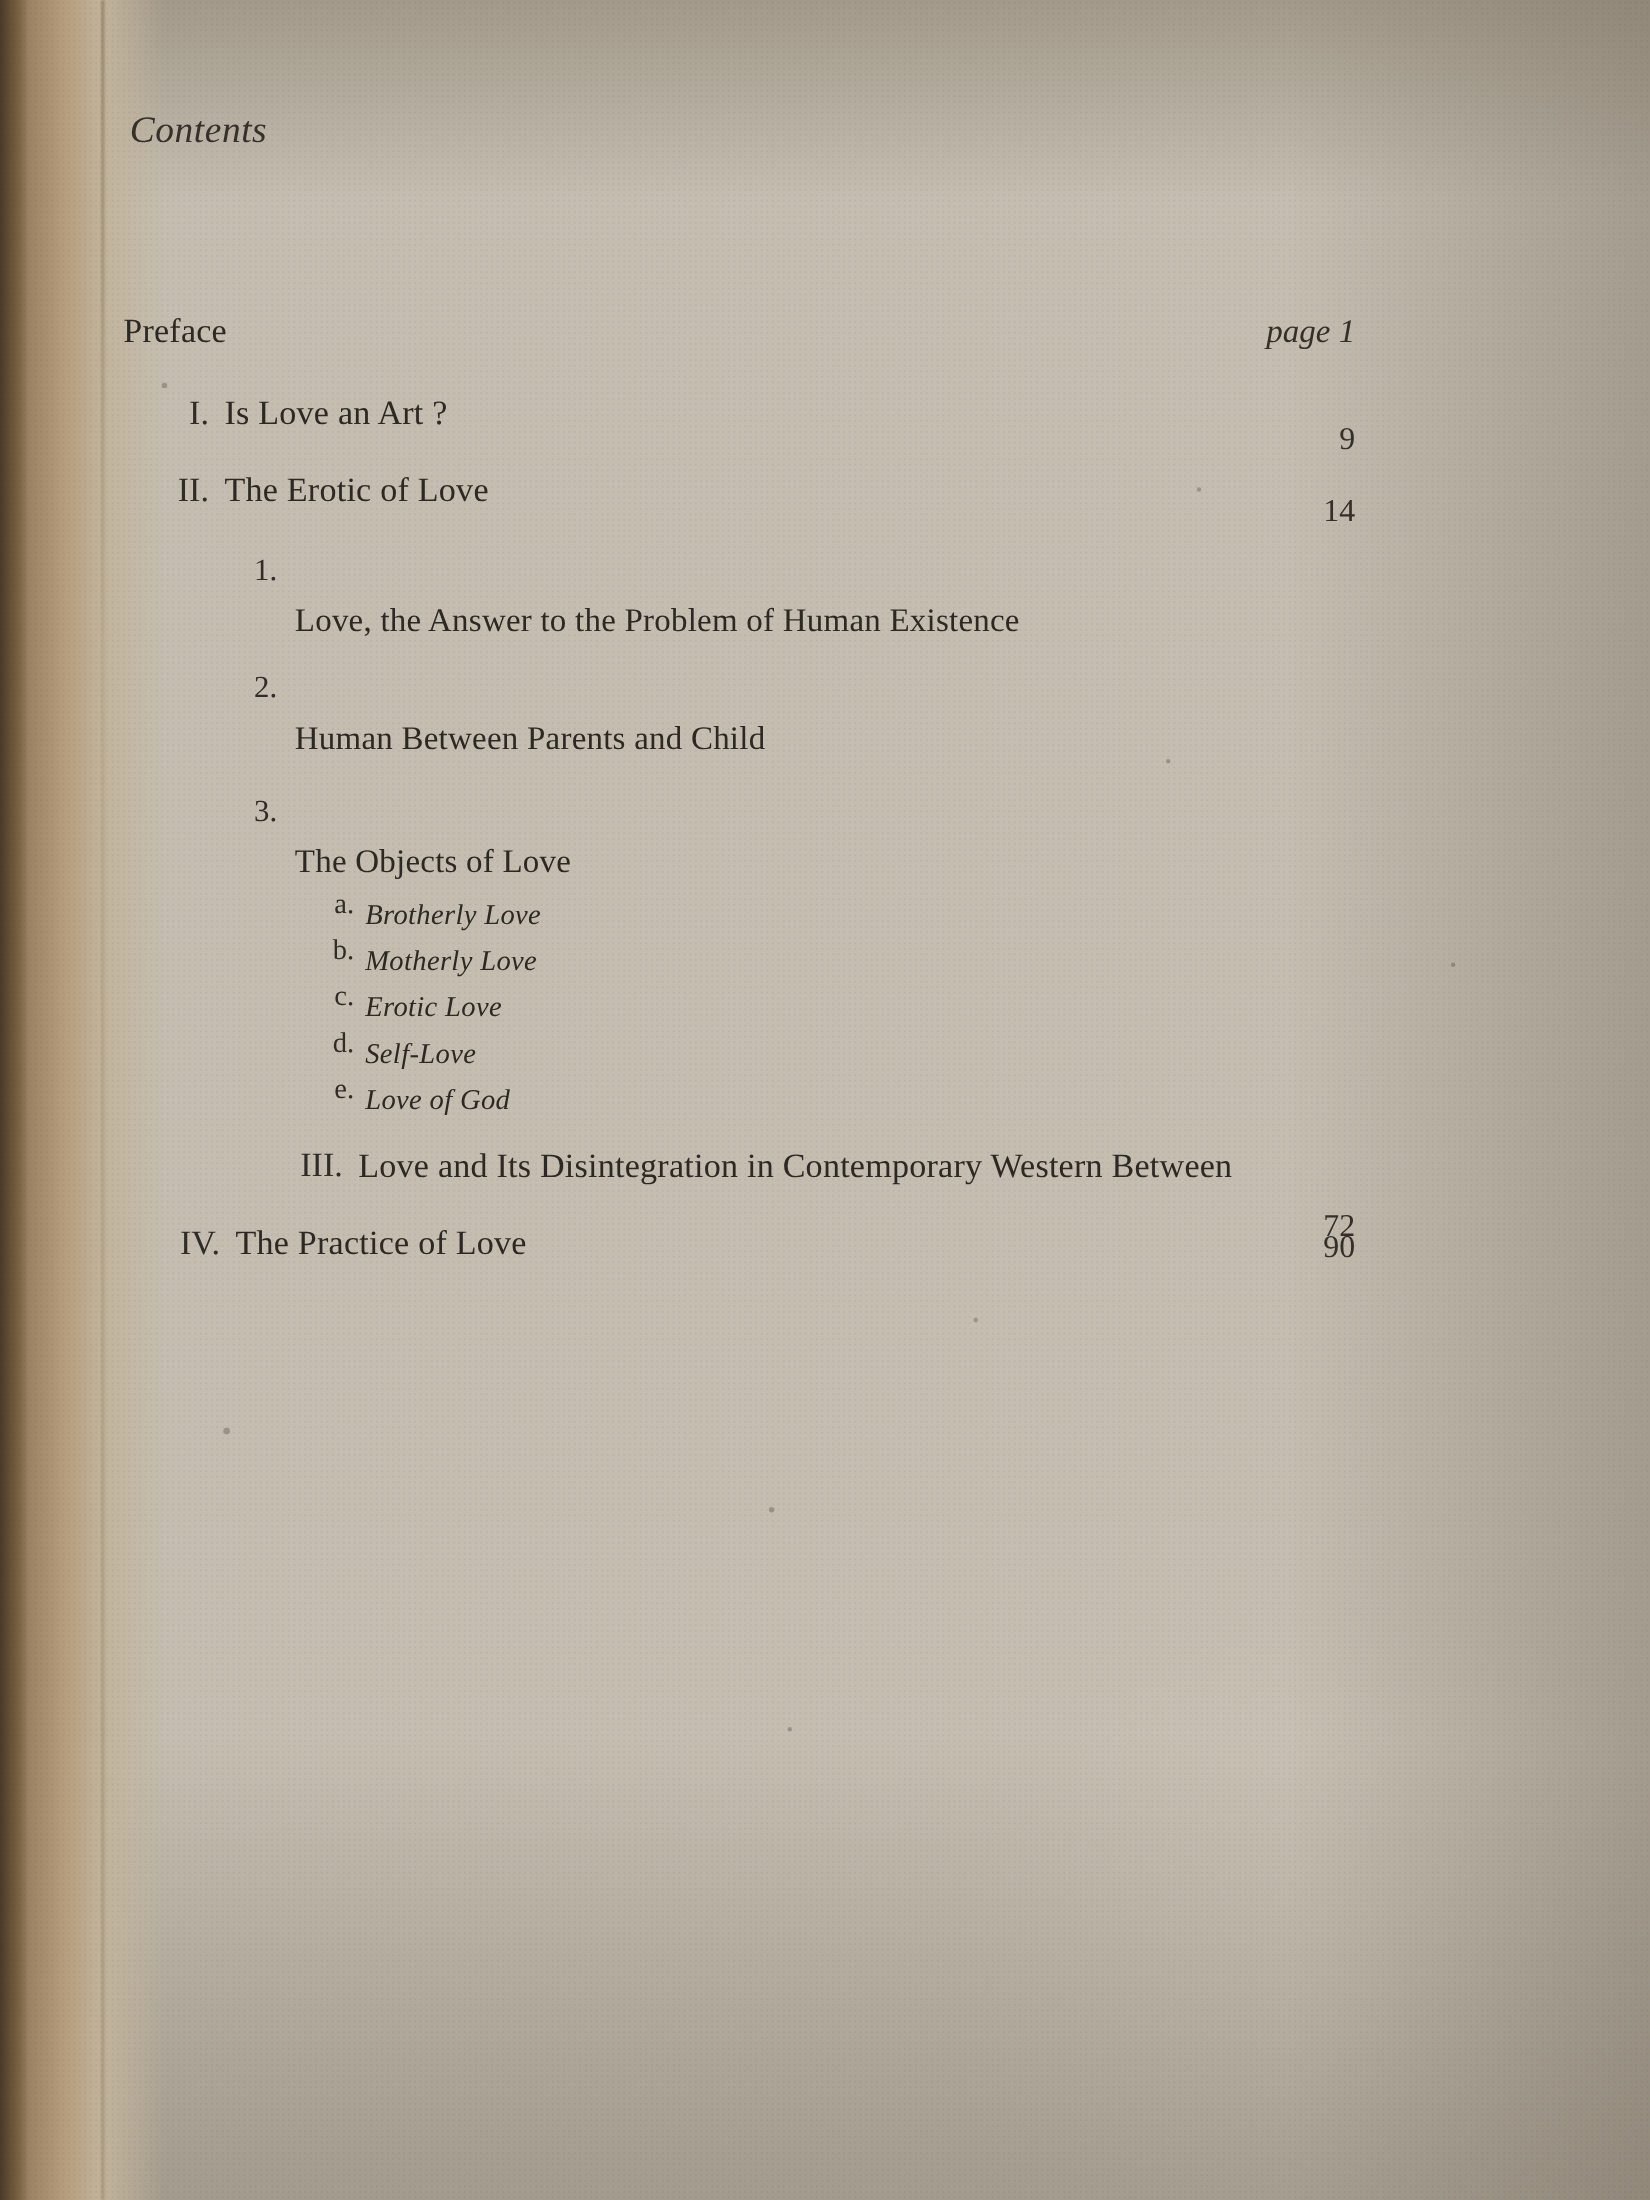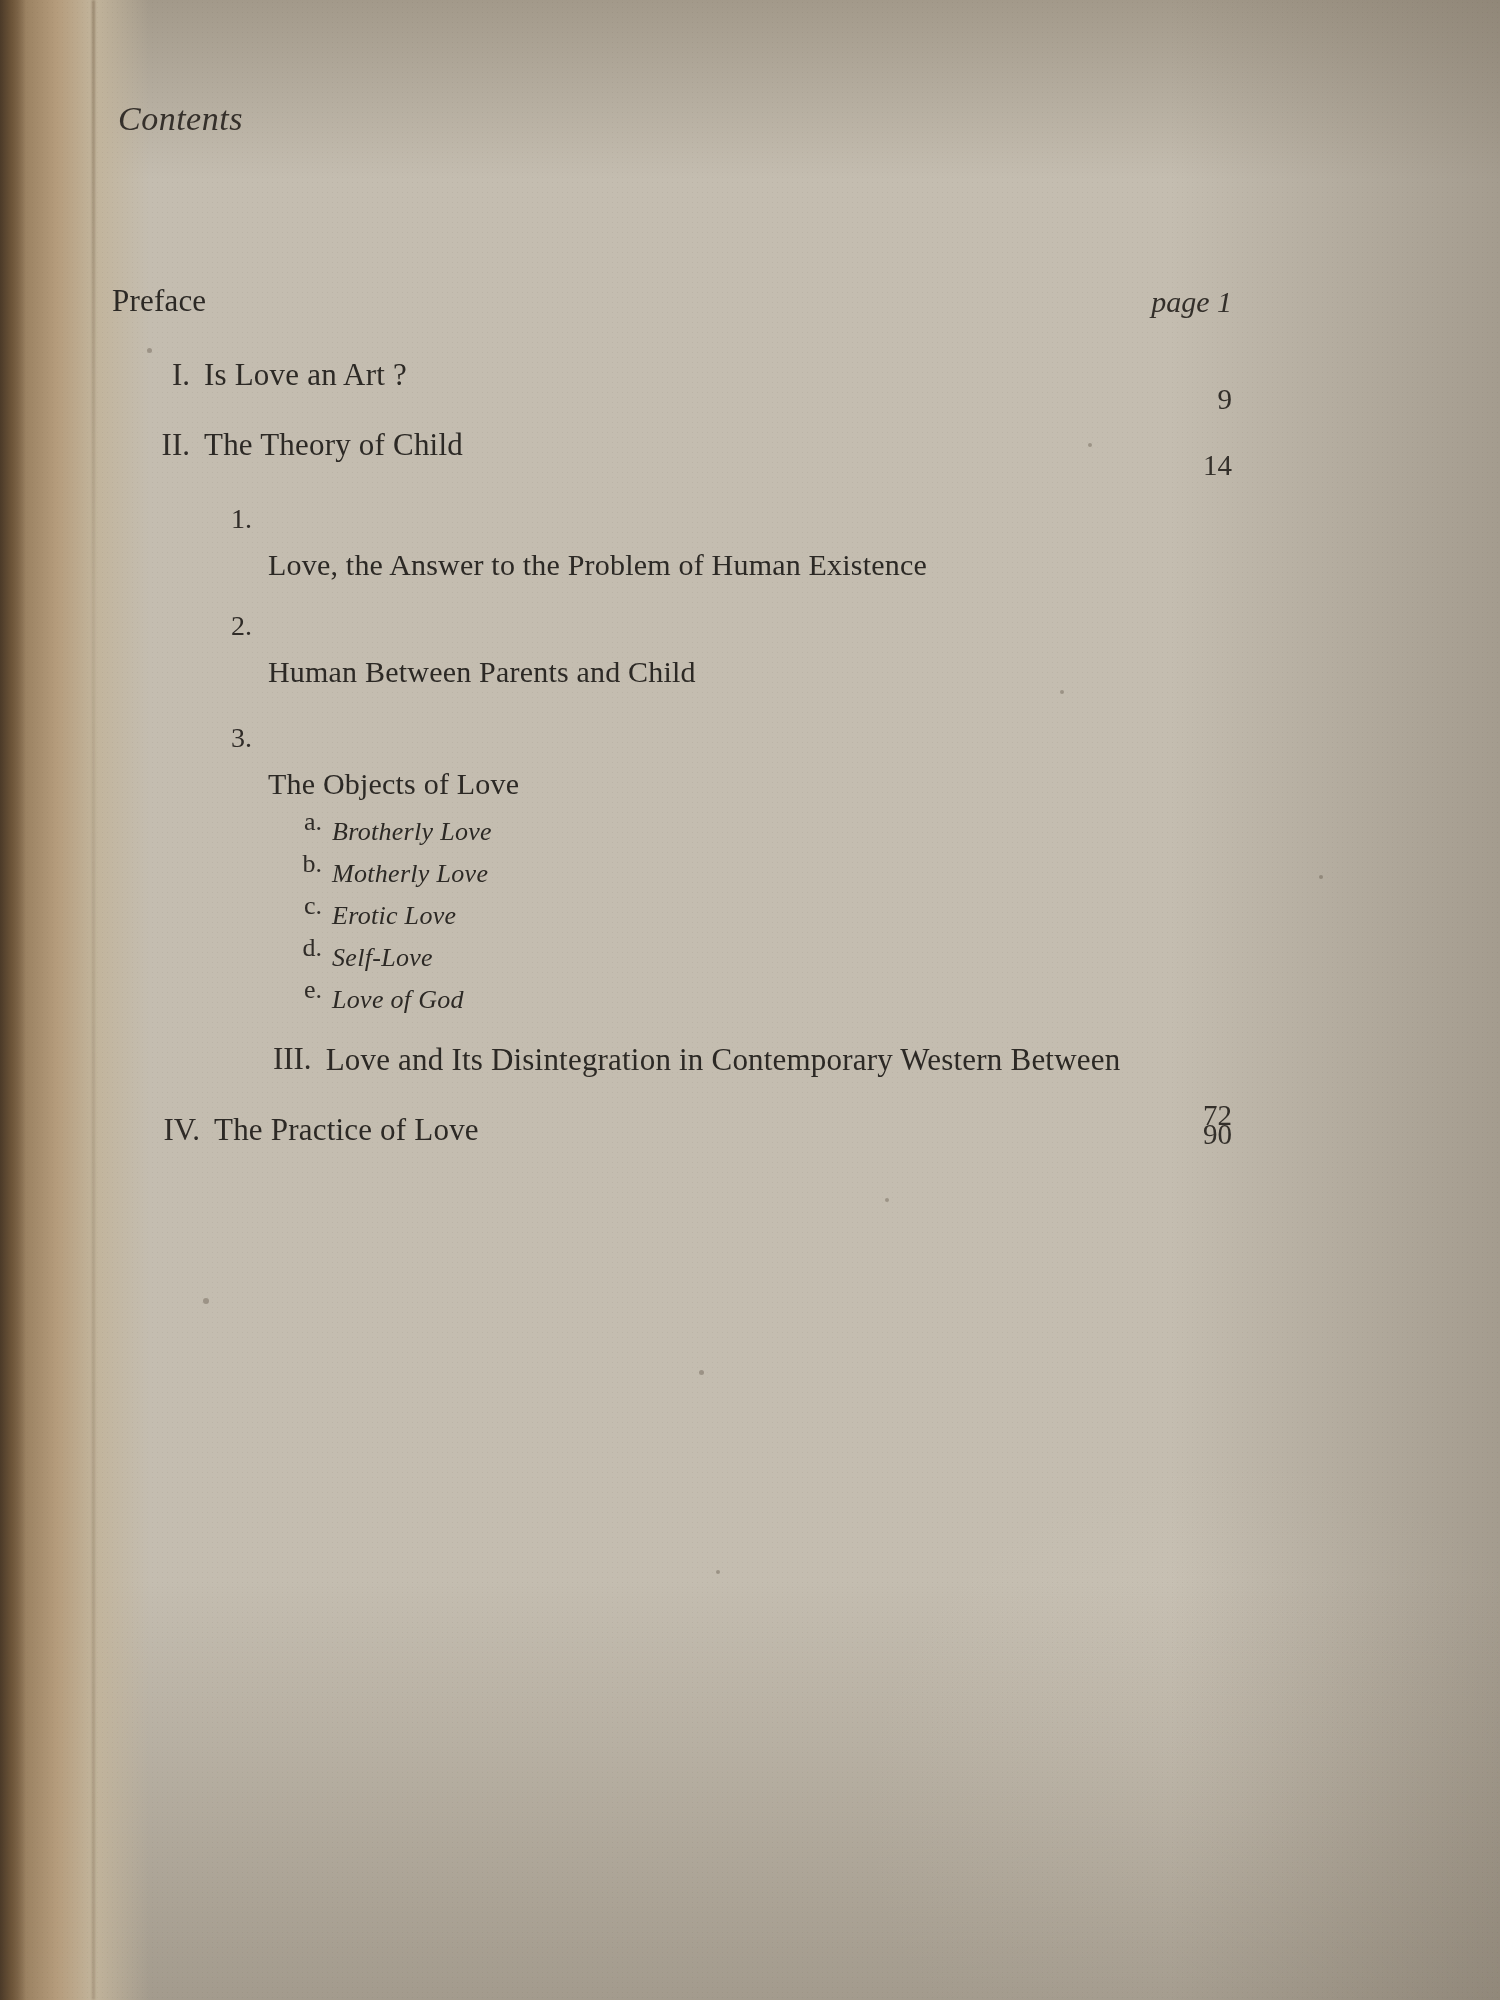--- a/index.html
+++ b/index.html
@@ -180,21 +180,21 @@
       </div>
 
       <div class="row lvl1" style="margin-top:38px;">
         <span class="num">I.</span>
         <span class="title">Is Love an Art ?</span>
         <span class="pageno" style="top:26px;">9</span>
       </div>
 
       <div class="row lvl1" style="margin-top:34px;">
         <span class="num">II.</span>
-        <span class="title">The Theory of Child</span>
+        <span class="title">The Erotic of Love</span>
         <span class="pageno" style="top:22px;">14</span>
       </div>
 
       <div class="gap-a"></div>
 
       <div class="row lvl2" style="margin-bottom:28px;">
         <span class="num">1.</span>
         <span class="title">Love, the Answer to the Problem of Human Existence</span>
       </div>
 

